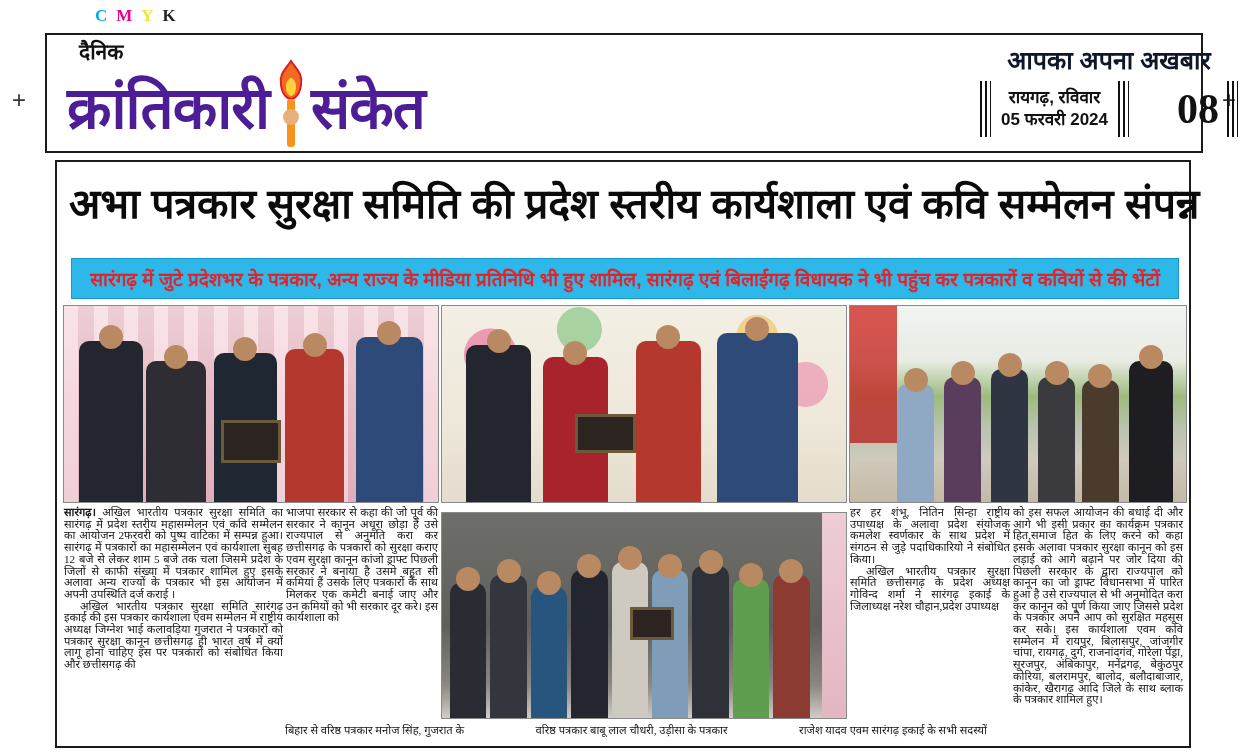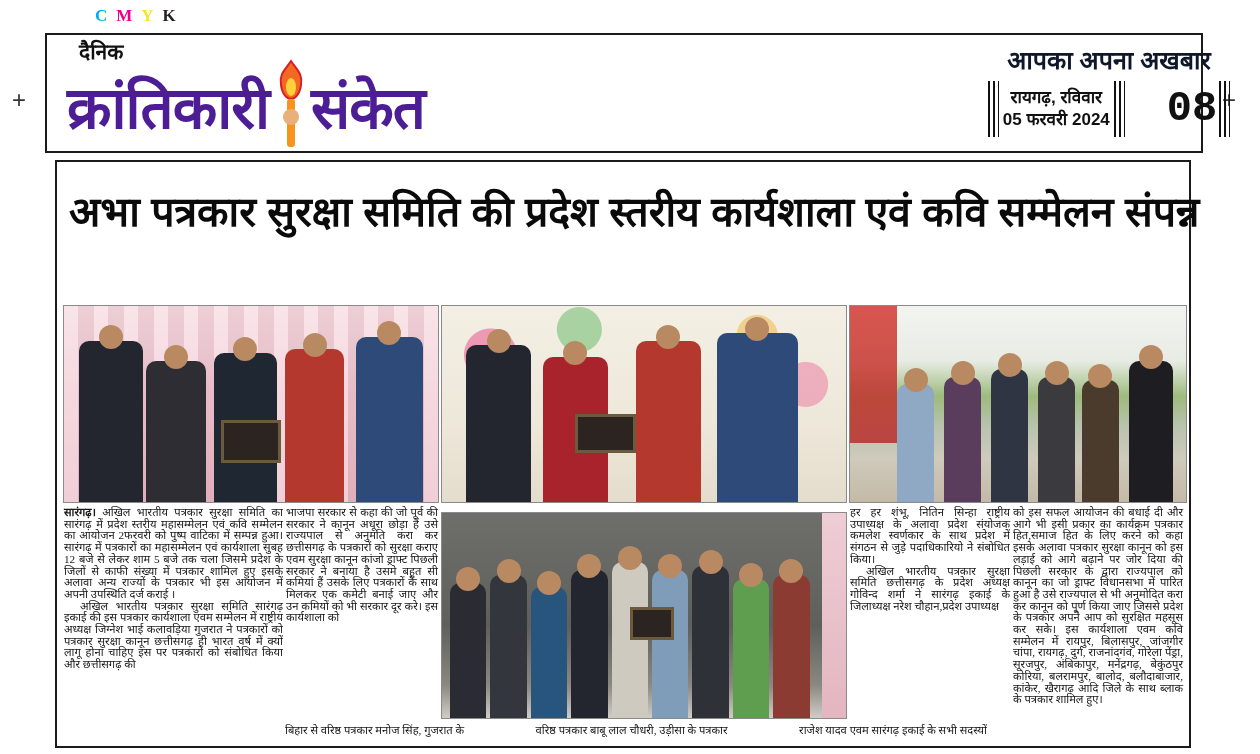--- a/index.html
+++ b/index.html
@@ -25,29 +25,29 @@
   .masthead .title-row { display:flex; align-items:flex-end; margin-top:-4px; }
   .masthead .title { font-family:"Liberation Sans",sans-serif; font-weight:700; font-size:58px; line-height:74px; letter-spacing:-1px; color:#4c1d95; white-space:nowrap; }
   .torch { width:36px; height:92px; margin:0 2px -6px 4px; flex:0 0 auto; }
 
   .section-title { left:572px; top:18px; width:390px; height:84px;
     font-family:"Liberation Sans",sans-serif; font-weight:700; font-size:50px; line-height:84px;
     text-align:center; color:#0d0d0d; white-space:nowrap; }
 
   .right-block { left:928px; top:8px; width:268px; height:104px; text-align:center; }
   .slogan { font-family:"Liberation Sans",sans-serif; font-weight:700; font-size:25px; line-height:34px; color:#0f172a; white-space:nowrap; }
-  .date-row { display:flex; align-items:center; justify-content:center; margin-top:4px; }
+  .date-row { display:flex; align-items:center; justify-content:center; margin-top:4px; gap:6px; }
   .bars { width:11px; height:56px;
     background:repeating-linear-gradient(90deg,#111 0 2px,transparent 2px 5px); }
   .date-stack { font-family:"Liberation Sans",sans-serif; font-weight:700; font-size:17px; line-height:22px; white-space:nowrap; padding:0 4px; }
-  .page-num { font-family:Liberation Mono, monospace; font-weight:700; font-size:42px; line-height:56px; padding:0 2px;margin-left:40px; }
+  .page-num { font-family:Liberation Serif, serif; font-weight:700; font-size:42px; line-height:56px; padding:0 2px;margin-left:40px; }
 
   
   .article-box { left:55px; top:160px; width:1136px; height:588px; border:2px solid #1b1b1b; background:#fff; }
-  .headline { left:12px; top:8px; width:1110px; height:84px;
+  .headline { left:12px; top:0; width:1110px; height:84px;
     font-family:"Liberation Sans",sans-serif; font-weight:700; font-size:41px; line-height:84px;
     text-align:center; white-space:nowrap; color:#0a0a0a; }
   .subhead-banner { left:14px; top:96px; width:1108px; height:41px; background:#2eb8e9;
     border:1px solid #1899c9; display:flex; align-items:center; justify-content:center; }
   .subhead-banner .txt { font-family:"Liberation Sans",sans-serif; font-weight:700; font-size:19px;
     color:#e2242a; white-space:nowrap; }
 
   
   .photo { border:1px solid #8a8a8a; overflow:hidden; }
   .photo-1 { left:6px;  top:143px; width:376px; height:198px;
@@ -126,20 +126,23 @@
       <span class="page-num">08</span>
       <span class="bars"></span>
     </div>
   </div>
 </div>
 
 <div class="abs article-box">
 
   <div class="abs headline">अभा पत्रकार सुरक्षा समिति की प्रदेश स्तरीय कार्यशाला एवं कवि सम्मेलन संपन्न</div>
 
+  <div class="abs subhead-banner">
+    <span class="txt">सारंगढ़ में जुटे प्रदेशभर के पत्रकार, अन्य राज्य के मीडिया प्रतिनिधि भी हुए शामिल, सारंगढ़ एवं बिलाईगढ़ विधायक ने भी पहुंच कर पत्रकारों व कवियों से की भेंटों</span>
+  </div>
 
   <div class="abs photo photo-1">
     <span class="curtain"></span>
     <i class="person" style="left:4%;  width:17%; height:82%; background:#23262e;"></i>
     <i class="person" style="left:22%; width:16%; height:72%; background:#2d2d33;"></i>
     <i class="person" style="left:40%; width:17%; height:76%; background:#1f2733;"></i>
     <i class="person" style="left:59%; width:16%; height:78%; background:#b5382f;"></i>
     <i class="person" style="left:78%; width:18%; height:84%; background:#2e4a78;"></i>
     <span class="frame-award" style="left:42%; top:58%; width:16%; height:22%;"></span>
   </div>

